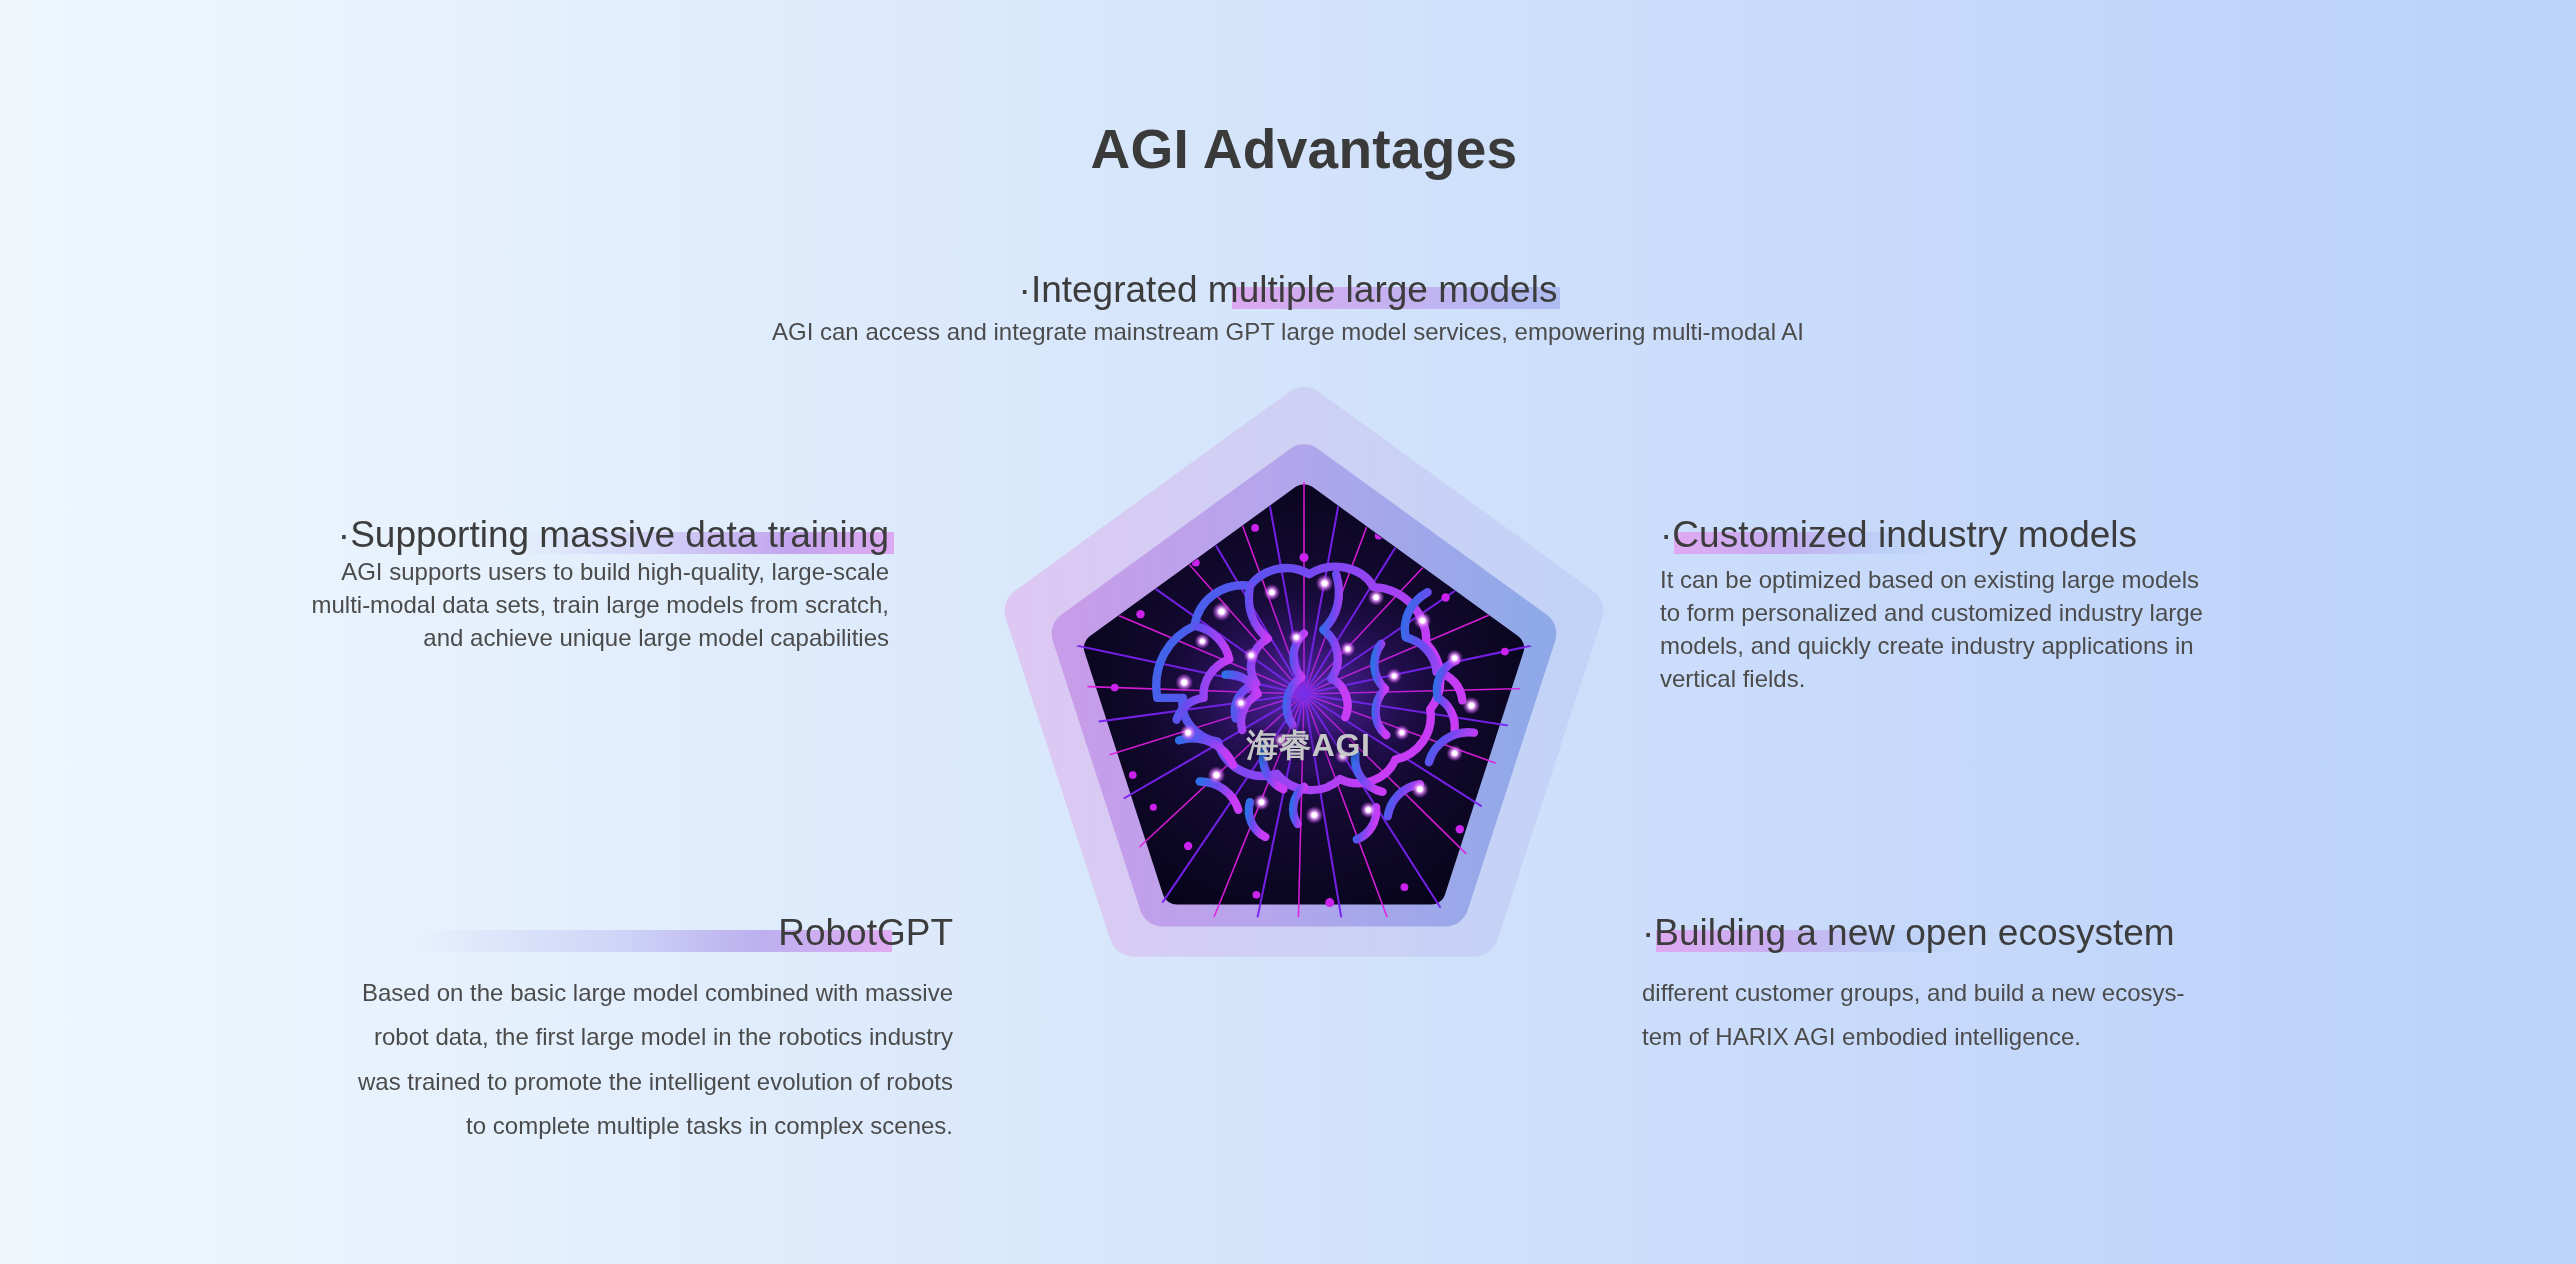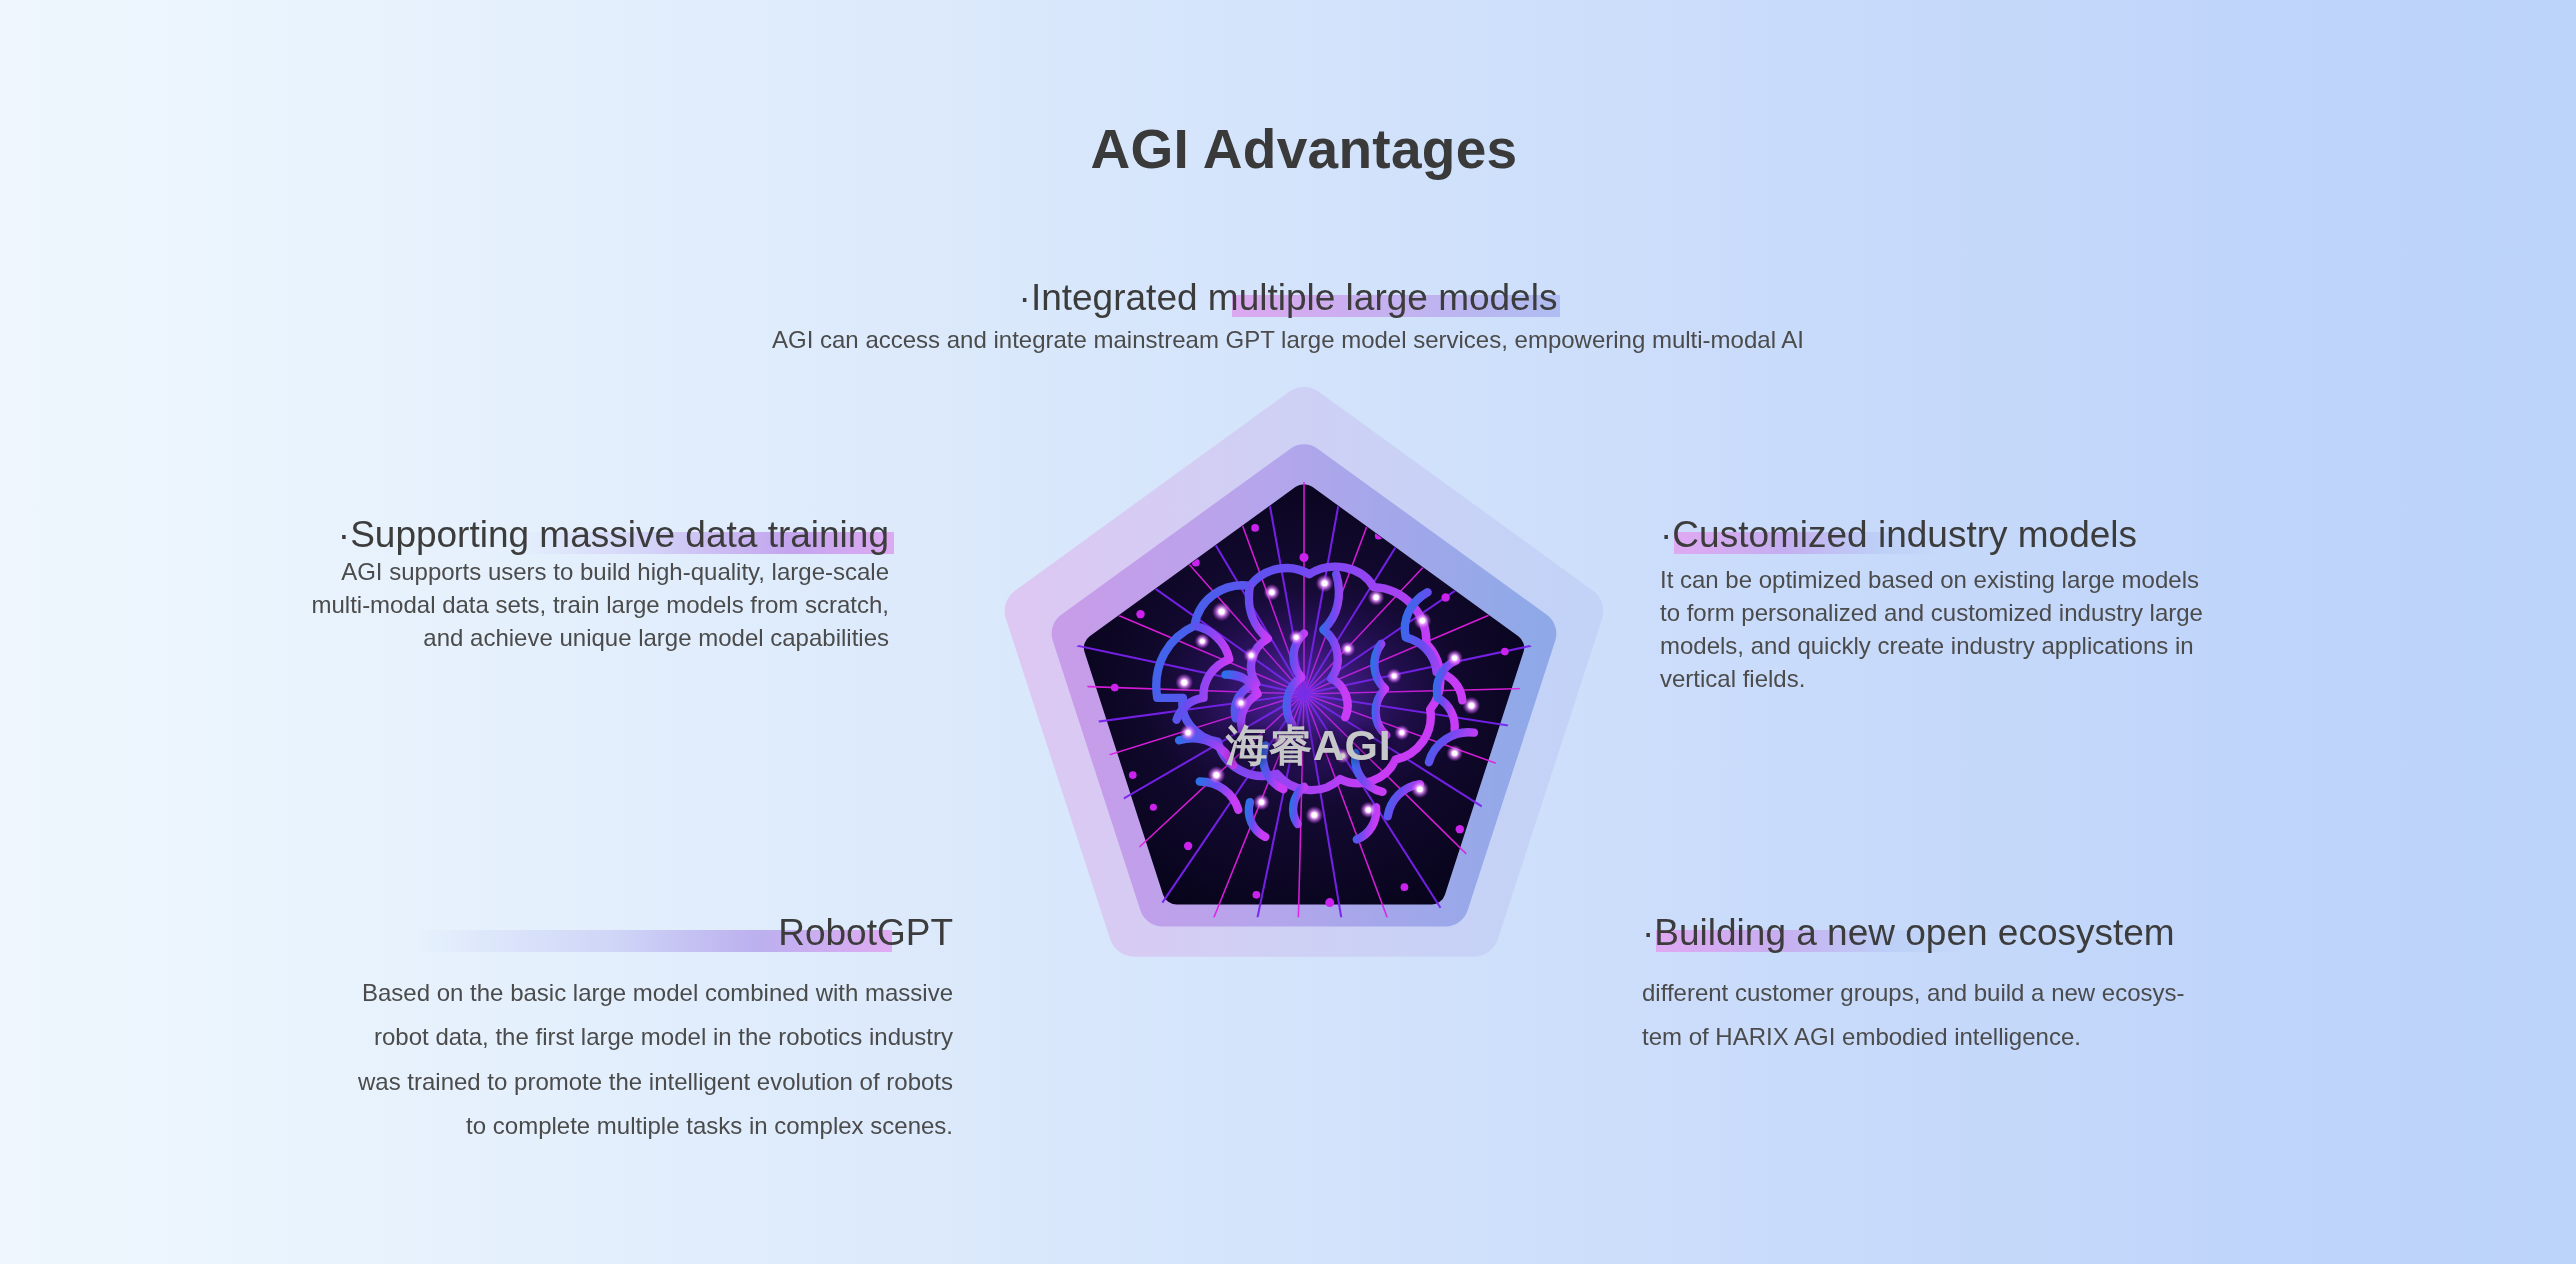--- a/index.html
+++ b/index.html
@@ -52,21 +52,21 @@
     position: absolute;
     left: 0;
     top: 0;
     width: 618px;
     height: 721px;
     display: flex;
     align-items: center;
     justify-content: center;
     padding-left: 9px;
     box-sizing: border-box;
-    font-size: 43px;
+    font-size: 32px;
     font-weight: 700;
     color: #c5c7c9;
     letter-spacing: 0.6px;
     text-shadow: 0 0 9px rgba(0,0,0,0.55);
     pointer-events: none;
     text-align: right;
   }
 
   
   .feature { position: absolute; }
@@ -94,21 +94,21 @@
   .feat-body {
     font-size: 24px;
     font-weight: 400;
     color: #4b4b4b;
     line-height: 1.38;
     margin-top: 6.4px;
   }
 
   
   #feat-top { left: 0; top: 270px; width: 2576px; text-align: center; }
-  #feat-top .feat-head { display: inline-block; margin-top: 8px; }
+  #feat-top .feat-head { display: inline-block; }
   #feat-top .hl {
     left: 213px; width: 328px;
     background: linear-gradient(90deg, #dca8ef 0%, #c6b0f0 45%, #aebdf2 100%);
     bottom: 1.3px;
   }
   #feat-top .feat-body { margin-top: 5.2px; }
 
   
   #feat-left-1 { left: 39px; top: 515px; width: 850px; text-align: right; }
   #feat-left-1 .feat-head { display: inline-block; text-align: left; }

